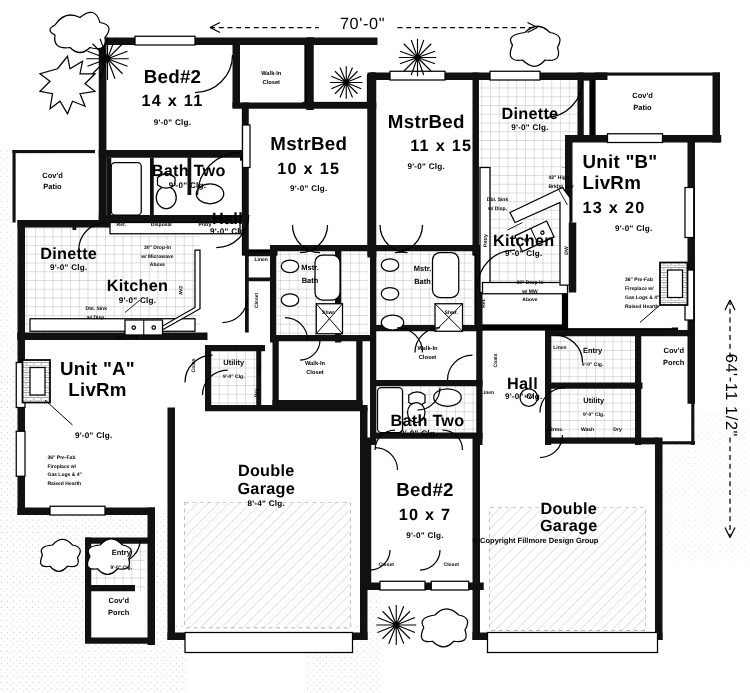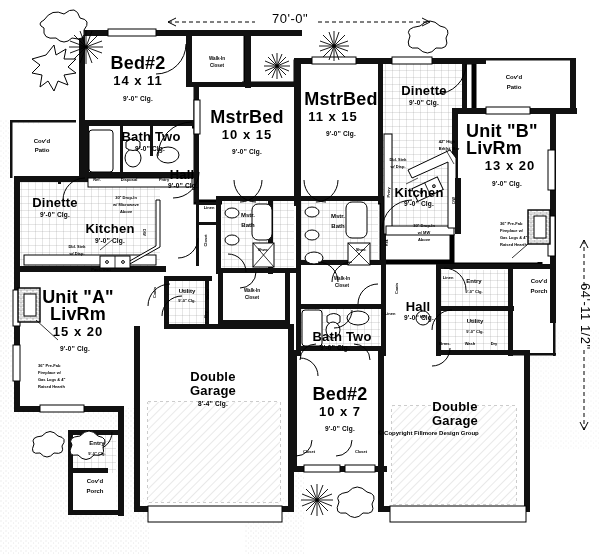--- a/index.html
+++ b/index.html
@@ -1,21 +1,21 @@
 <!DOCTYPE html>
 <html><head>
 <meta charset="utf-8">
 <style>
   html,body{margin:0;padding:0;background:#ffffff;}
   body{font-family:"Liberation Sans",sans-serif;}
   #plan{position:relative;width:600px;height:554px;background:#ffffff;overflow:hidden;}
   svg#canvas{position:absolute;left:0;top:0;width:600px;height:554px;}
   .lbl{position:absolute;color:#000;line-height:1.08;text-align:center;white-space:nowrap;}
   .room-name{font-size:13px;font-weight:bold;letter-spacing:.2px;}
-  .room-name.big{font-size:18px;}
+  .room-name.big{font-size:15px;}
   .room-dim{font-size:13px;font-weight:bold;letter-spacing:1px;}
   .clg{font-size:6.5px;font-weight:bold;letter-spacing:.2px;}
   .small{font-size:6px;font-weight:bold;line-height:1.15;}
   .tiny{font-size:4.6px;font-weight:bold;line-height:1.2;}
   .micro{font-size:4px;font-weight:bold;line-height:1.2;}
   .dimtxt{font-size:13px;letter-spacing:.5px;}
   .rot90{transform-origin:50% 50%;transform:rotate(-90deg);}
   .rotr{transform-origin:50% 50%;transform:rotate(90deg);}
   .copyr{font-size:6px;font-weight:bold;white-space:nowrap;}
 </style>
@@ -408,21 +408,20 @@
 <div class="lbl micro" style="left:92px;top:203px;width:68px;">w/ Microwave</div>
 <div class="lbl micro" style="left:92px;top:210px;width:68px;">Above</div>
 
 <div class="lbl micro" style="left:54px;top:245px;width:46px;">Dbl. Sink</div>
 <div class="lbl micro" style="left:54px;top:252px;width:46px;">w/ Disp.</div>
 <div class="lbl micro rotr" style="left:134px;top:230px;width:20px;">DW</div>
 <div class="lbl micro" style="left:78px;top:268px;width:46px;">Pass-Thru</div>
 
 <div class="lbl room-name big" style="left:30px;top:288px;width:96px;">Unit "A"</div>
 <div class="lbl room-name big" style="left:30px;top:305px;width:96px;">LivRm</div>
-<div class="lbl room-dim" style="left:30px;top:325px;width:96px;">15 x 20</div>
 <div class="lbl clg" style="left:44px;top:345px;width:62px;">9'-0" Clg.</div>
 
 <div class="lbl micro" style="left:38px;top:364px;width:62px;text-align:left;">36" Pre-Fab</div>
 <div class="lbl micro" style="left:38px;top:371px;width:62px;text-align:left;">Fireplace w/</div>
 <div class="lbl micro" style="left:38px;top:378px;width:66px;text-align:left;">Gas Logs &amp; 4"</div>
 <div class="lbl micro" style="left:38px;top:385px;width:66px;text-align:left;">Raised Hearth</div>
 
 <div class="lbl small" style="left:78px;top:440px;width:38px;">Entry</div>
 <div class="lbl micro" style="left:78px;top:452px;width:38px;">9'-0" Clg.</div>
 <div class="lbl small" style="left:74px;top:478px;width:42px;">Cov'd</div>
@@ -440,32 +439,32 @@
 <div class="lbl micro" style="left:198px;top:206px;width:22px;">Linen</div>
 <div class="lbl micro rot90" style="left:194px;top:238px;width:24px;">Closet</div>
 <div class="lbl tiny" style="left:228px;top:288px;width:48px;">Walk-In</div>
 <div class="lbl tiny" style="left:228px;top:295px;width:48px;">Closet</div>
 
 <div class="lbl room-name" style="left:176px;top:370px;width:74px;">Double</div>
 <div class="lbl room-name" style="left:176px;top:384px;width:74px;">Garage</div>
 <div class="lbl clg" style="left:182px;top:400px;width:62px;">8'-4" Clg.</div>
 
 <div class="lbl room-name big" style="left:304px;top:90px;width:74px;">MstrBed</div>
-<div class="lbl room-dim" style="left:296px;top:110px;width:74px;">11 x 15</div>
+<div class="lbl room-dim" style="left:316px;top:110px;width:74px;">11 x 15</div>
 <div class="lbl clg" style="left:310px;top:130px;width:62px;">9'-0" Clg.</div>
 
 <div class="lbl room-name" style="left:394px;top:84px;width:60px;">Dinette</div>
 <div class="lbl clg" style="left:398px;top:99px;width:52px;">9'-0" Clg.</div>
 
 <div class="lbl small" style="left:492px;top:74px;width:44px;">Cov'd</div>
 <div class="lbl small" style="left:492px;top:84px;width:44px;">Patio</div>
 
 <div class="lbl room-name big" style="left:466px;top:122px;width:88px;text-align:left;">Unit "B"</div>
 <div class="lbl room-name big" style="left:466px;top:139px;width:88px;text-align:left;">LivRm</div>
-<div class="lbl room-dim" style="left:466px;top:159px;width:88px;text-align:center;">13 x 20</div>
+<div class="lbl room-dim" style="left:466px;top:159px;width:88px;text-align:left;">13 x 20</div>
 <div class="lbl clg" style="left:476px;top:180px;width:62px;">9'-0" Clg.</div>
 
 <div class="lbl micro" style="left:500px;top:222px;width:62px;text-align:left;">36" Pre-Fab</div>
 <div class="lbl micro" style="left:500px;top:229px;width:62px;text-align:left;">Fireplace w/</div>
 <div class="lbl micro" style="left:500px;top:236px;width:66px;text-align:left;">Gas Logs &amp; 4"</div>
 <div class="lbl micro" style="left:500px;top:243px;width:66px;text-align:left;">Raised Hearth</div>
 
 <div class="lbl room-name" style="left:388px;top:186px;width:62px;">Kitchen</div>
 <div class="lbl clg" style="left:392px;top:200px;width:54px;">9'-0" Clg.</div>
 <div class="lbl micro" style="left:424px;top:140px;width:46px;">42" High</div>

